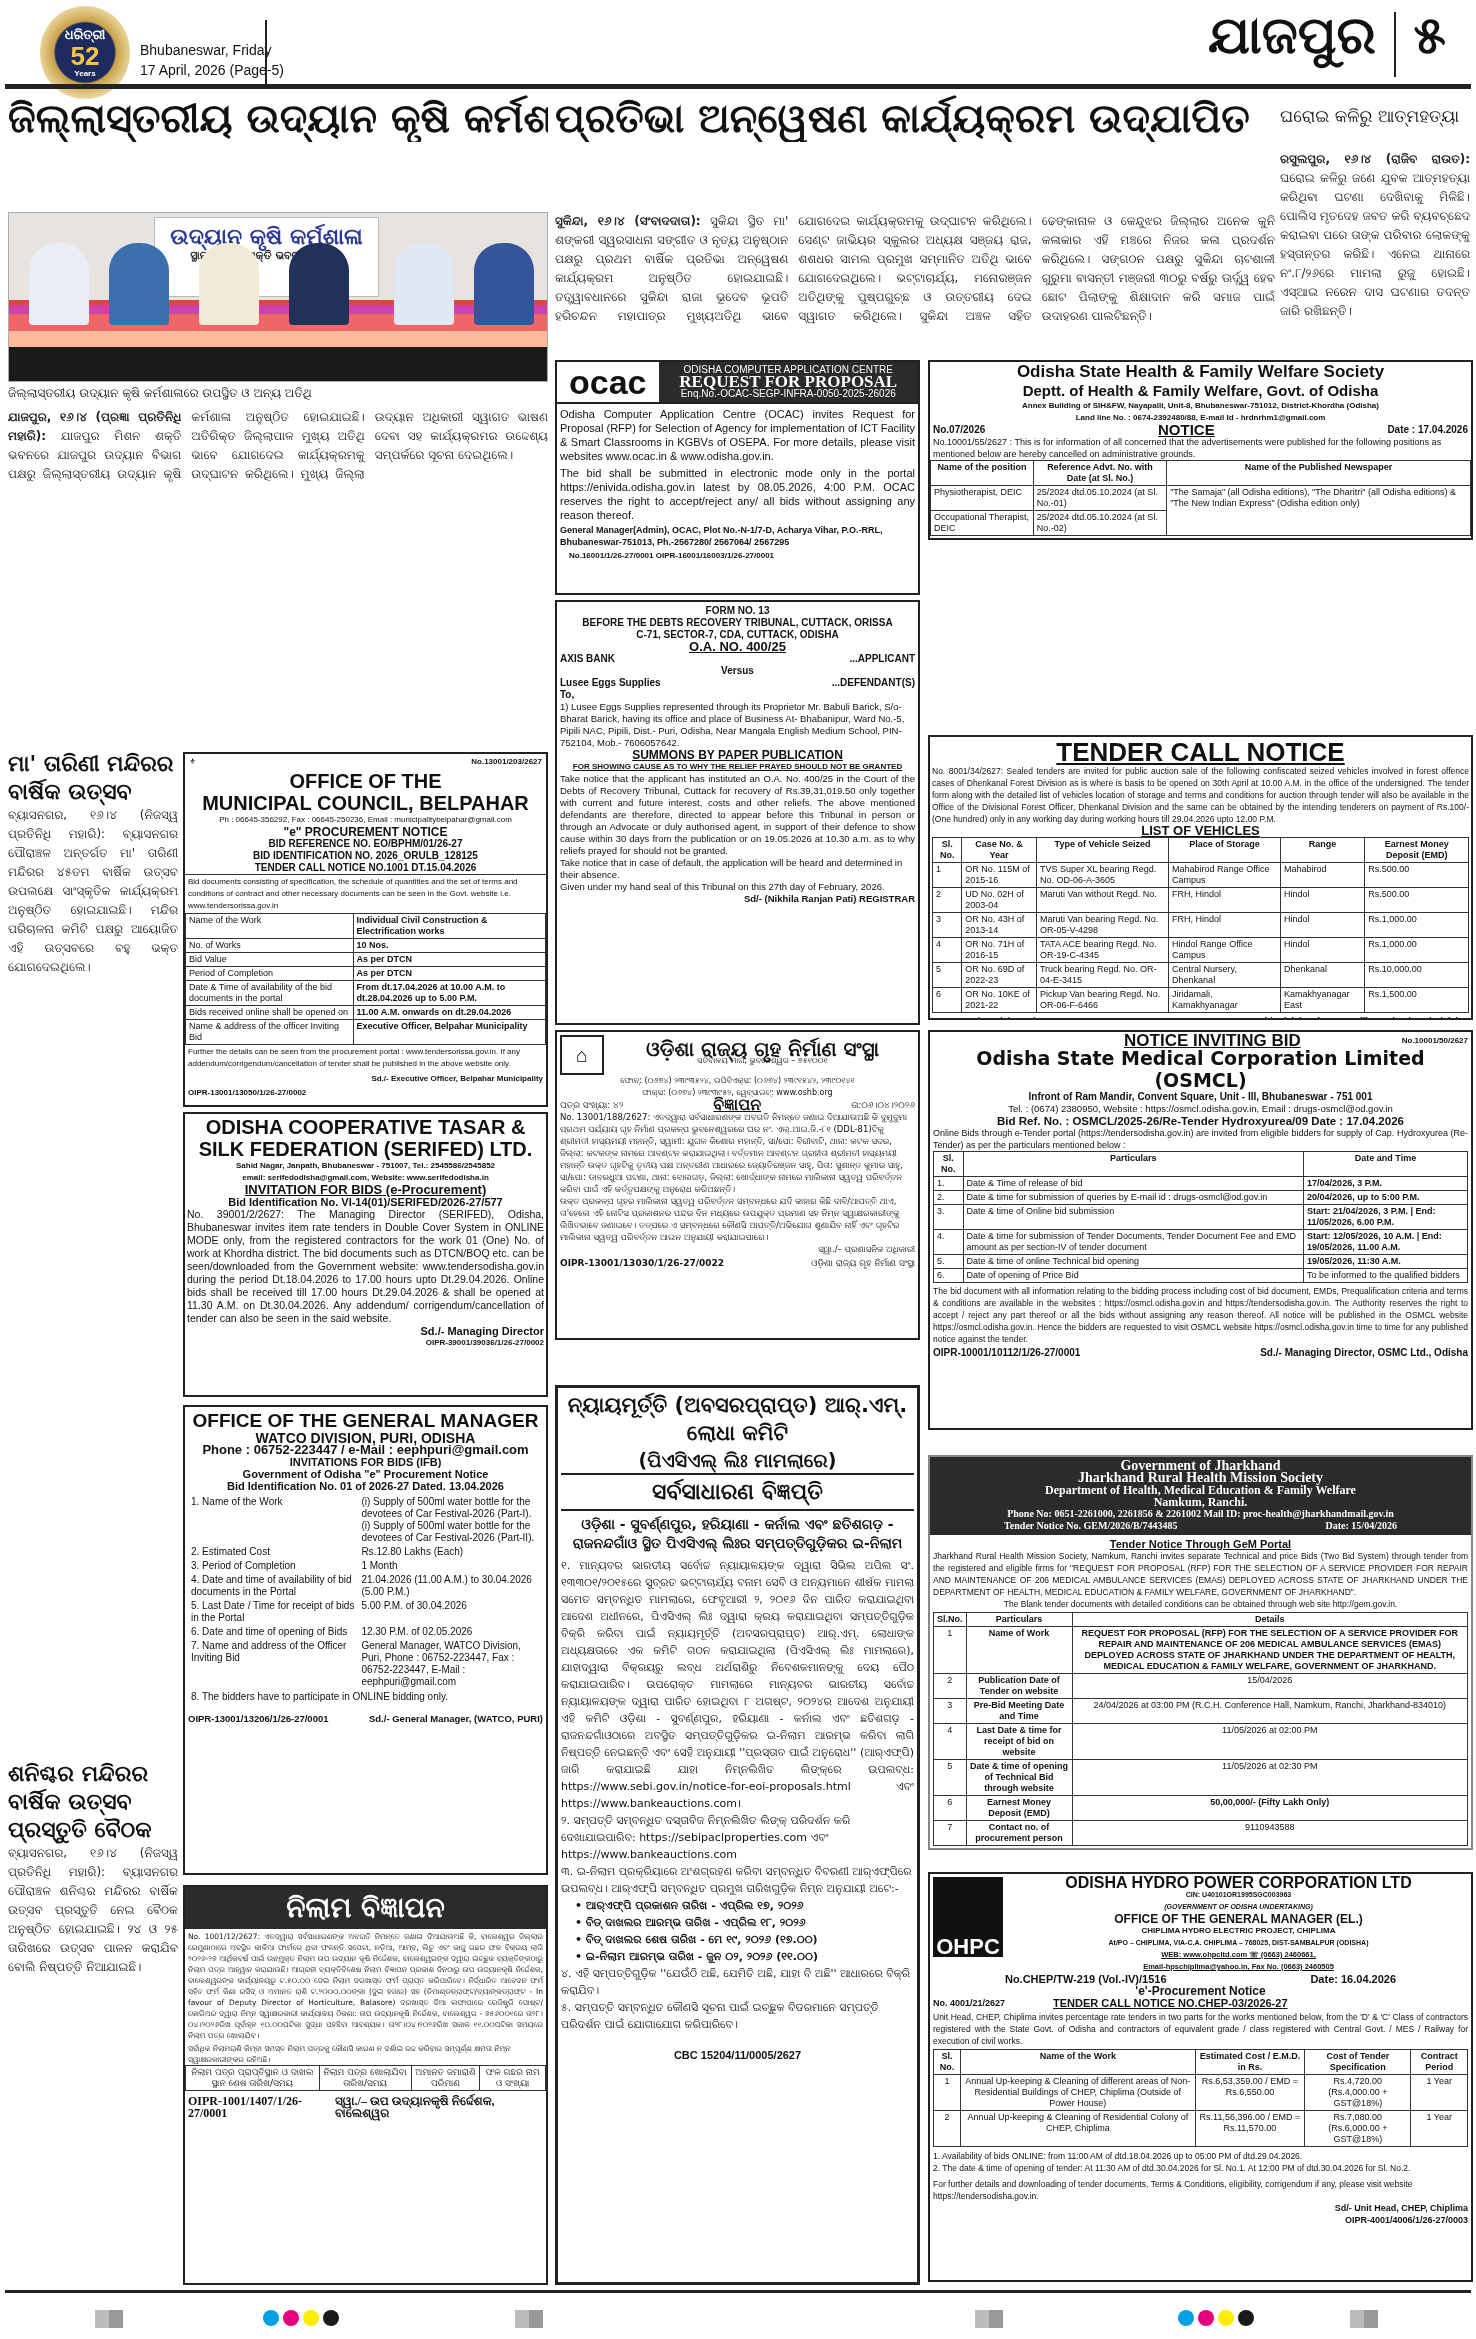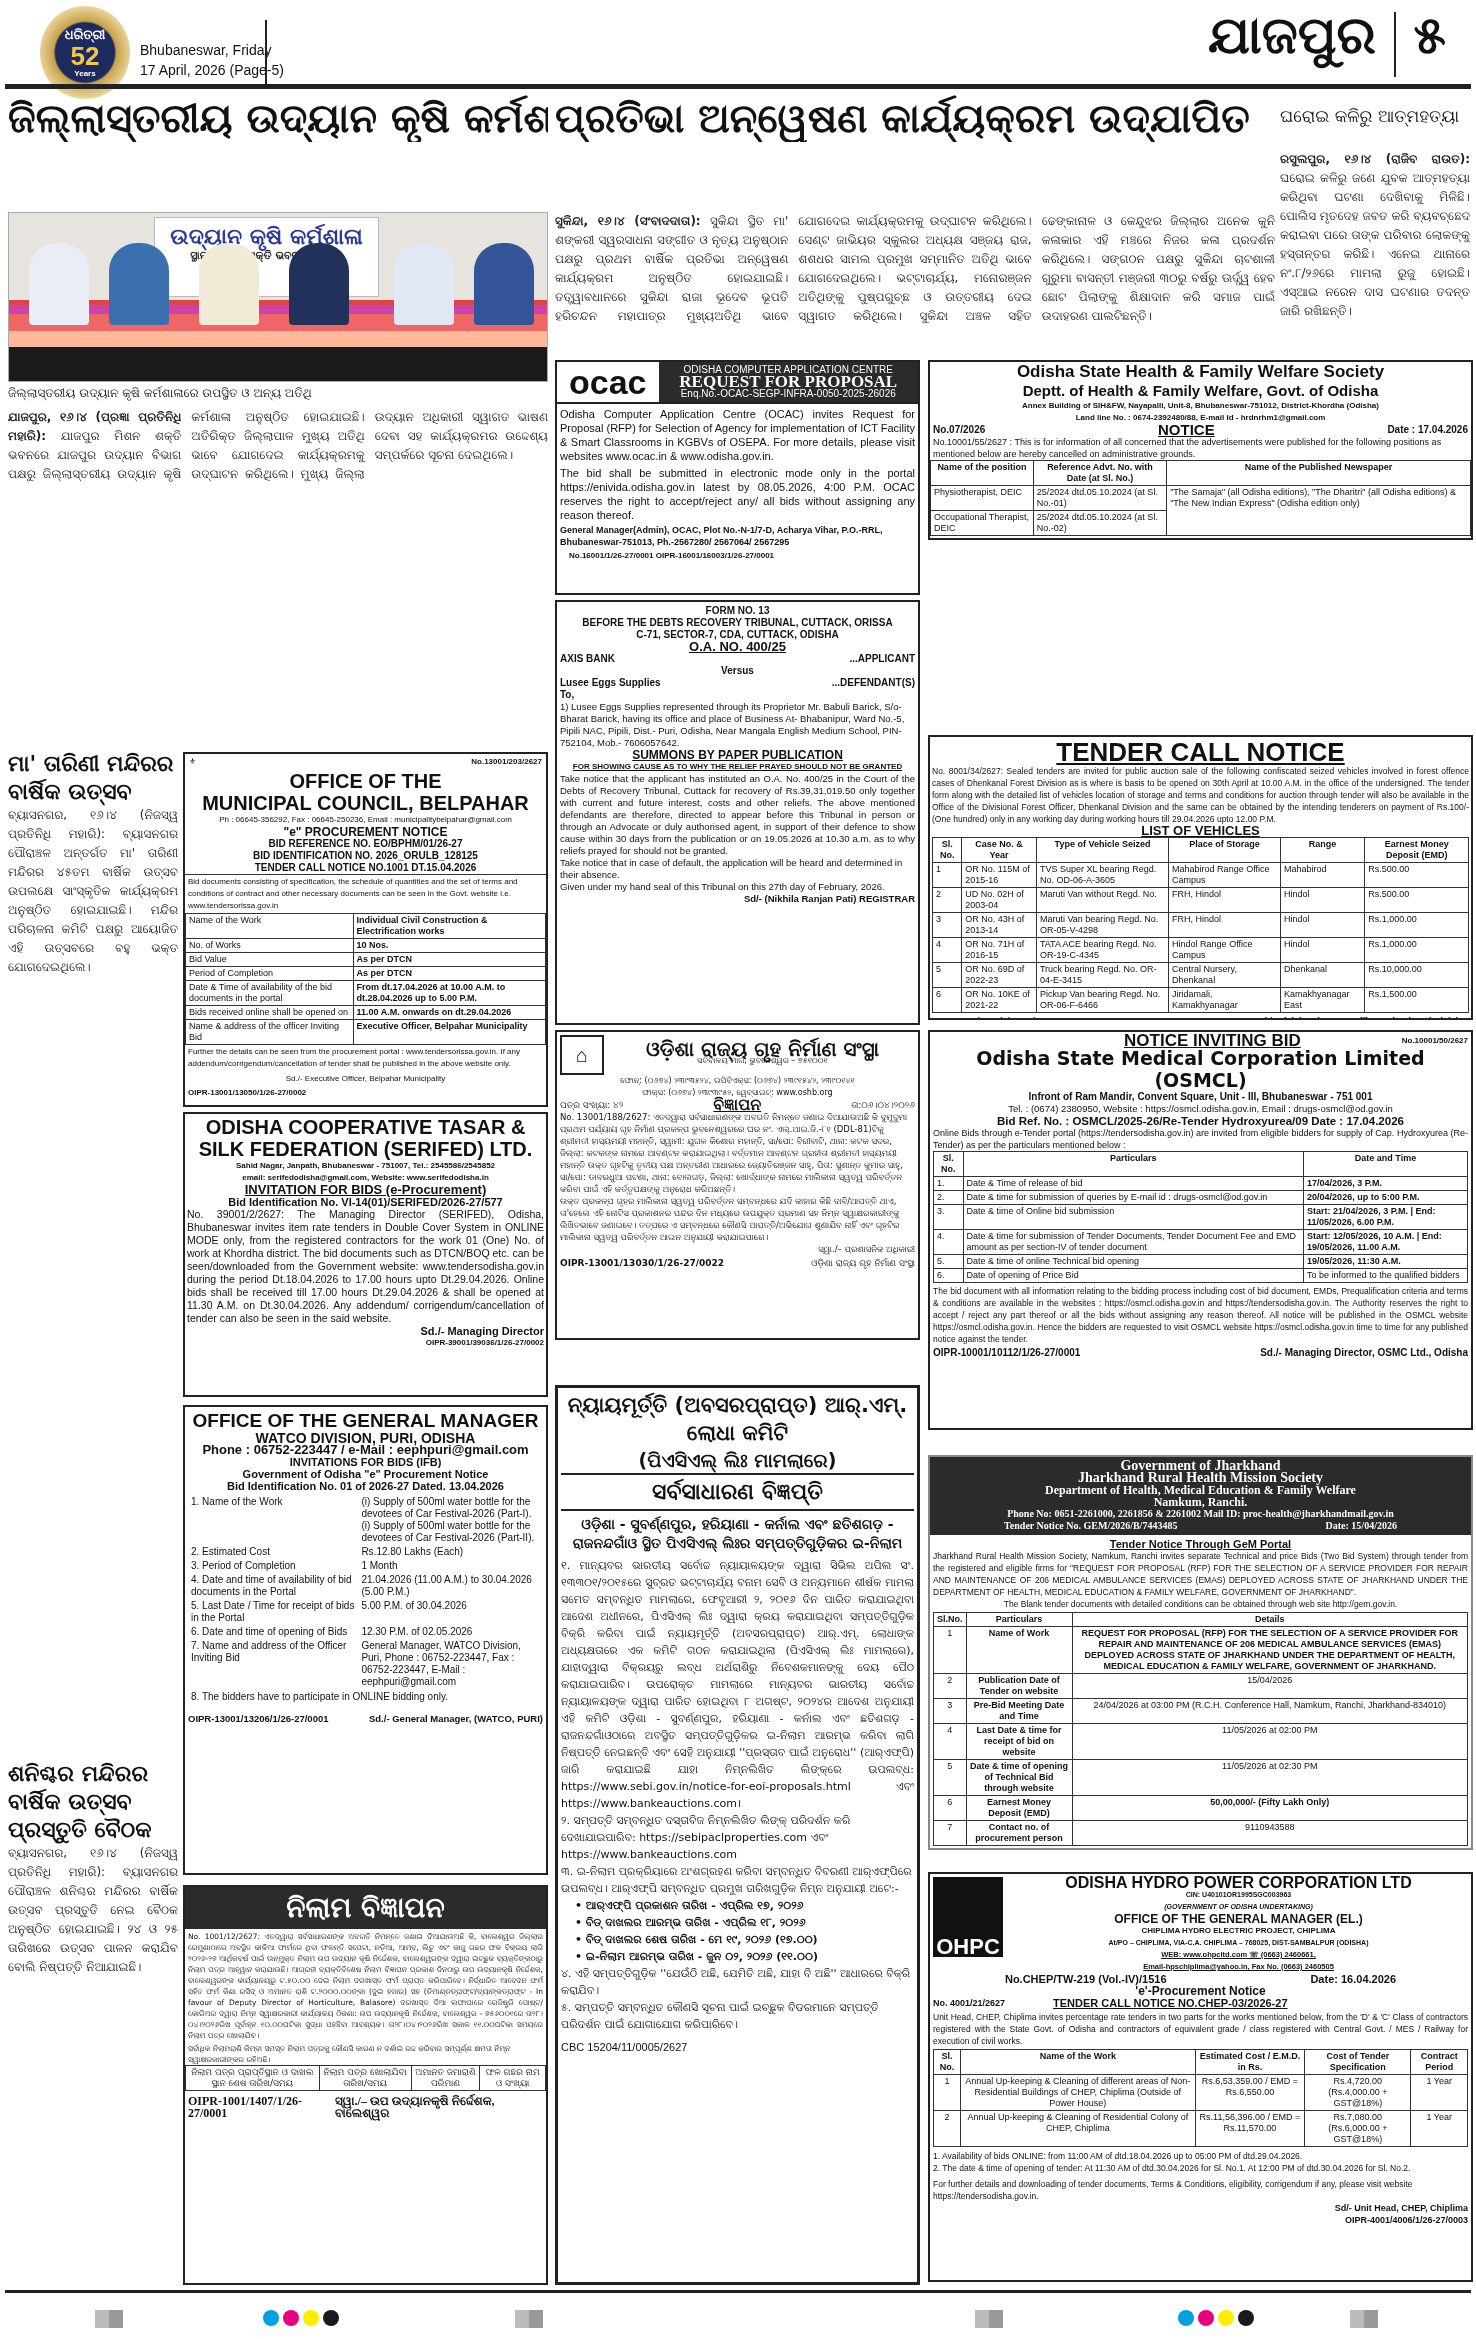--- a/index.html
+++ b/index.html
@@ -191,21 +191,21 @@
           <td>Bids received online shall be opened on</td>
           <td style="font-weight:bold">11.00 A.M. onwards on dt.29.04.2026</td>
         </tr>
     <tr>
           <td>Name &amp; address of the officer Inviting Bid</td>
           <td style="font-weight:bold">Executive Officer, Belpahar Municipality</td>
         </tr>
   </tbody>
     </table>
   <div style="font-size:8px;padding:1px 3px">Further the details can be seen from the procurement portal : www.tendersorissa.gov.in. If any addendum/corrigendum/cancellation of tender shall be published in the above website only.</div>
-  <div style="text-align:center;font-size:8px;font-weight:normal;padding:2px 3px">Sd./- Executive Officer, Belpahar Municipality</div>
+  <div style="text-align:right;font-size:8px;font-weight:bold;padding:2px 3px">Sd./- Executive Officer, Belpahar Municipality</div>
   <div style="font-size:8px;font-weight:bold;padding:0 3px">OIPR-13001/13050/1/26-27/0002</div>
 </div>
 
 <div class="abs ad" style="left:555px;top:600px;width:365px;height:425px;padding:3px">
   <div class="ttl" style="font-size:10px">FORM NO. 13</div>
   <div class="ttl" style="font-size:10px">BEFORE THE DEBTS RECOVERY TRIBUNAL, CUTTACK, ORISSA</div>
   <div class="ttl" style="font-size:10px">C-71, SECTOR-7, CDA, CUTTACK, ODISHA</div>
   <div class="ttl u" style="font-size:13px">O.A. NO. 400/25</div>
   <div style="display:flex;justify-content:space-between;font-weight:bold">
       <span>AXIS BANK</span>
@@ -442,21 +442,21 @@
   <div class="ttl" style="font-size:14px;line-height:19px;font-family:'DejaVu Sans',sans-serif;margin:4px 0">ଓଡ଼ିଶା - ସୁବର୍ଣ୍ଣପୁର, ହରିୟାଣା - କର୍ନାଲ ଏବଂ ଛତିଶଗଡ଼ - ରାଜନନ୍ଦଗାଁଓ ସ୍ଥିତ ପିଏସିଏଲ୍ ଲିଃର ସମ୍ପତ୍ତିଗୁଡ଼ିକର ଇ-ନିଲାମ</div>
   <div style="font-size:11px;line-height:17px;font-family:'DejaVu Sans',sans-serif;text-align:justify">୧. ମାନ୍ୟବର ଭାରତୀୟ ସର୍ବୋଚ୍ଚ ନ୍ୟାୟାଳୟଙ୍କ ଦ୍ୱାରା ସିଭିଲ ଅପିଲ ସଂ. ୧୩୩୦୧/୨୦୧୫ରେ ସୁବ୍ରତ ଭଟ୍ଟାଚାର୍ଯ୍ୟ ବନାମ ସେବି ଓ ଅନ୍ୟମାନେ ଶୀର୍ଷକ ମାମଲା ସମେତ ସମ୍ବନ୍ଧିତ ମାମଲାରେ, ଫେବୃଆରୀ ୨, ୨୦୧୬ ଦିନ ପାରିତ କରାଯାଇଥିବା ଆଦେଶ ଅଧୀନରେ, ପିଏସିଏଲ୍ ଲିଃ ଦ୍ୱାରା କ୍ରୟ କରାଯାଇଥିବା ସମ୍ପତ୍ତିଗୁଡ଼ିକ ବିକ୍ରି କରିବା ପାଇଁ ନ୍ୟାୟମୂର୍ତ୍ତି (ଅବସରପ୍ରାପ୍ତ) ଆର୍.ଏମ୍. ଲୋଧାଙ୍କ ଅଧ୍ୟକ୍ଷତାରେ ଏକ କମିଟି ଗଠନ କରାଯାଇଥିଲା (ପିଏସିଏଲ୍ ଲିଃ ମାମଲାରେ), ଯାହାଦ୍ୱାରା ବିକ୍ରୟରୁ ଲବ୍ଧ ଅର୍ଥରାଶିରୁ ନିବେଶକମାନଙ୍କୁ ଦେୟ ପୈଠ କରାଯାଇପାରିବ। ଉପରୋକ୍ତ ମାମଲାରେ ମାନ୍ୟବର ଭାରତୀୟ ସର୍ବୋଚ୍ଚ ନ୍ୟାୟାଳୟଙ୍କ ଦ୍ୱାରା ପାରିତ ହୋଇଥିବା ୮ ଅଗଷ୍ଟ, ୨୦୨୪ର ଆଦେଶ ଅନୁଯାୟୀ ଏହି କମିଟି ଓଡ଼ିଶା - ସୁବର୍ଣ୍ଣପୁର, ହରିୟାଣା - କର୍ନାଲ ଏବଂ ଛତିଶଗଡ଼ - ରାଜନନ୍ଦଗାଁଓଠାରେ ଅବସ୍ଥିତ ସମ୍ପତ୍ତିଗୁଡ଼ିକର ଇ-ନିଲାମ ଆରମ୍ଭ କରିବା ଲାଗି ନିଷ୍ପତ୍ତି ନେଇଛନ୍ତି ଏବଂ ସେହି ଅନୁଯାୟୀ ''ପ୍ରସ୍ତାବ ପାଇଁ ଅନୁରୋଧ'' (ଆର୍‌ଏଫ୍‌ପି) ଜାରି କରାଯାଇଛି ଯାହା ନିମ୍ନଲିଖିତ ଲିଙ୍କ୍‌ରେ ଉପଲବ୍ଧ: https://www.sebi.gov.in/notice-for-eoi-proposals.html ଏବଂ https://www.bankeauctions.com।</div>
   <div style="font-size:11px;line-height:17px;font-family:'DejaVu Sans',sans-serif">୨. ସମ୍ପତ୍ତି ସମ୍ବନ୍ଧିତ ଦସ୍ତାବିଜ ନିମ୍ନଲିଖିତ ଲିଙ୍କ୍ ପରିଦର୍ଶନ କରି ଦେଖାଯାଇପାରିବ: https://sebipaclproperties.com ଏବଂ https://www.bankeauctions.com</div>
   <div style="font-size:11px;line-height:17px;font-family:'DejaVu Sans',sans-serif">୩. ଇ-ନିଲାମ ପ୍ରକ୍ରିୟାରେ ଅଂଶଗ୍ରହଣ କରିବା ସମ୍ବନ୍ଧିତ ବିବରଣୀ ଆର୍‌ଏଫ୍‌ପିରେ ଉପଲବ୍ଧ। ଆର୍‌ଏଫ୍‌ପି ସମ୍ବନ୍ଧିତ ପ୍ରମୁଖ ତାରିଖଗୁଡ଼ିକ ନିମ୍ନ ଅନୁଯାୟୀ ଅଟେ:-</div>
   <div style="font-size:11px;line-height:17px;font-family:'DejaVu Sans',sans-serif;padding-left:14px;font-weight:bold">• ଆର୍‌ଏଫ୍‌ପି ପ୍ରକାଶନ ତାରିଖ - ଏପ୍ରିଲ ୧୭, ୨୦୨୬</div>
   <div style="font-size:11px;line-height:17px;font-family:'DejaVu Sans',sans-serif;padding-left:14px;font-weight:bold">• ବିଡ୍ ଦାଖଲର ଆରମ୍ଭ ତାରିଖ - ଏପ୍ରିଲ ୧୮, ୨୦୨୬</div>
   <div style="font-size:11px;line-height:17px;font-family:'DejaVu Sans',sans-serif;padding-left:14px;font-weight:bold">• ବିଡ୍ ଦାଖଲର ଶେଷ ତାରିଖ - ମେ ୧୯, ୨୦୨୬ (୧୭.୦୦)</div>
   <div style="font-size:11px;line-height:17px;font-family:'DejaVu Sans',sans-serif;padding-left:14px;font-weight:bold">• ଇ-ନିଲାମ ଆରମ୍ଭ ତାରିଖ - ଜୁନ ୦୨, ୨୦୨୬ (୧୧.୦୦)</div>
   <div style="font-size:11px;line-height:17px;font-family:'DejaVu Sans',sans-serif">୪. ଏହି ସମ୍ପତ୍ତିଗୁଡ଼ିକ ''ଯେଉଁଠି ଅଛି, ଯେମିତି ଅଛି, ଯାହା ବି ଅଛି'' ଆଧାରରେ ବିକ୍ରି କରାଯିବ।</div>
   <div style="font-size:11px;line-height:17px;font-family:'DejaVu Sans',sans-serif">୫. ସମ୍ପତ୍ତି ସମ୍ବନ୍ଧିତ କୌଣସି ସୂଚନା ପାଇଁ ଇଚ୍ଛୁକ ବିଡରମାନେ ସମ୍ପତ୍ତି ପରିଦର୍ଶନ ପାଇଁ ଯୋଗାଯୋଗ କରିପାରିବେ।</div>
-  <div style="text-align:left;font-weight:normal;font-size:11px;margin-top:8px">CBC 15204/11/0005/2627</div>
+  <div style="text-align:center;font-weight:bold;font-size:11px;margin-top:16px">CBC 15204/11/0005/2627</div>
 </div>
 
 <div class="abs ad" style="left:928px;top:1455px;width:545px;height:395px;border-color:#888">
   <div class="dark" style="text-align:center;font-family:'Liberation Serif',serif;padding:3px 0">
     <div style="font-size:14px;font-weight:bold">Government of Jharkhand</div>
     <div style="font-size:14px;font-weight:bold">Jharkhand Rural Health Mission Society</div>
     <div style="font-size:12px;font-weight:bold">Department of Health, Medical Education &amp; Family Welfare</div>
     <div style="font-size:12px;font-weight:bold">Namkum, Ranchi.</div>
     <div style="font-size:10px;font-weight:bold">Phone No: 0651-2261000, 2261856 &amp; 2261002 Mail ID: proc-health@jharkhandmail.gov.in</div>
     <div style="display:flex;justify-content:space-around;font-size:10px;font-weight:bold">

